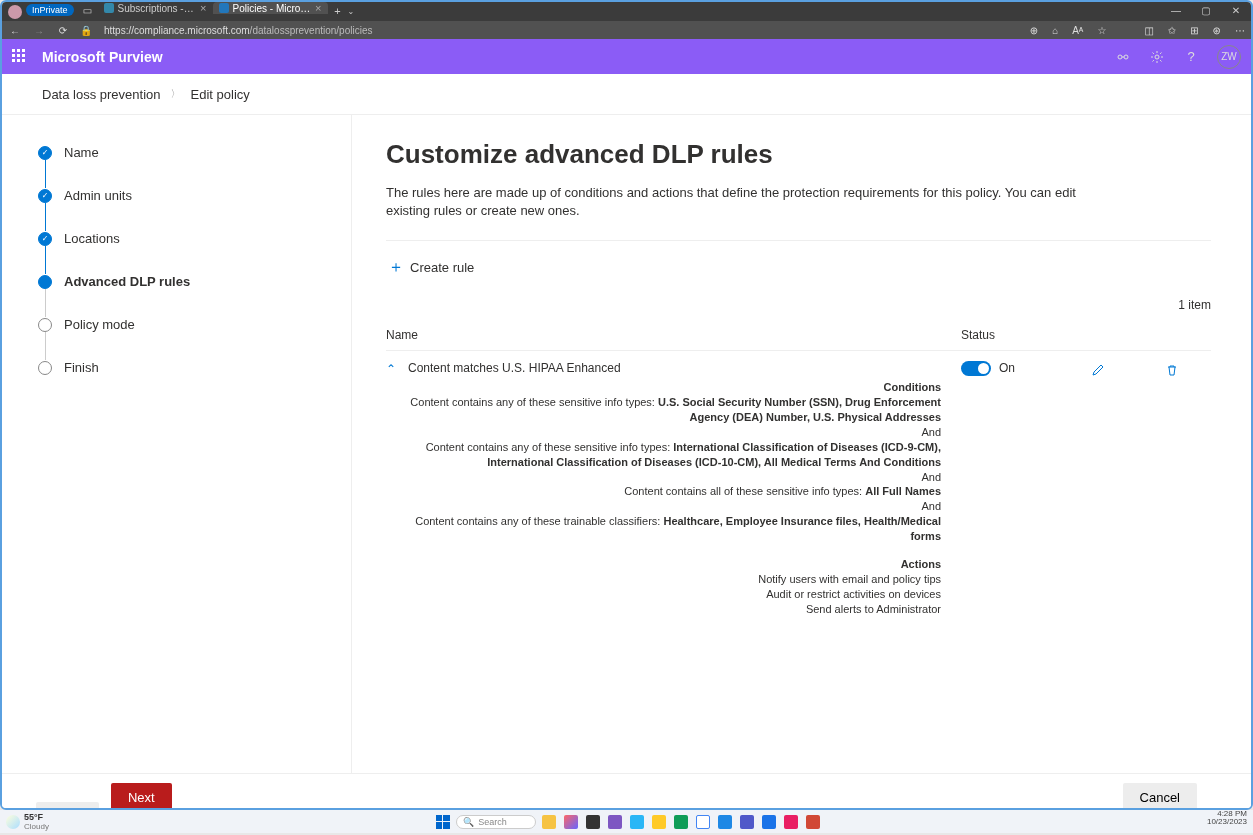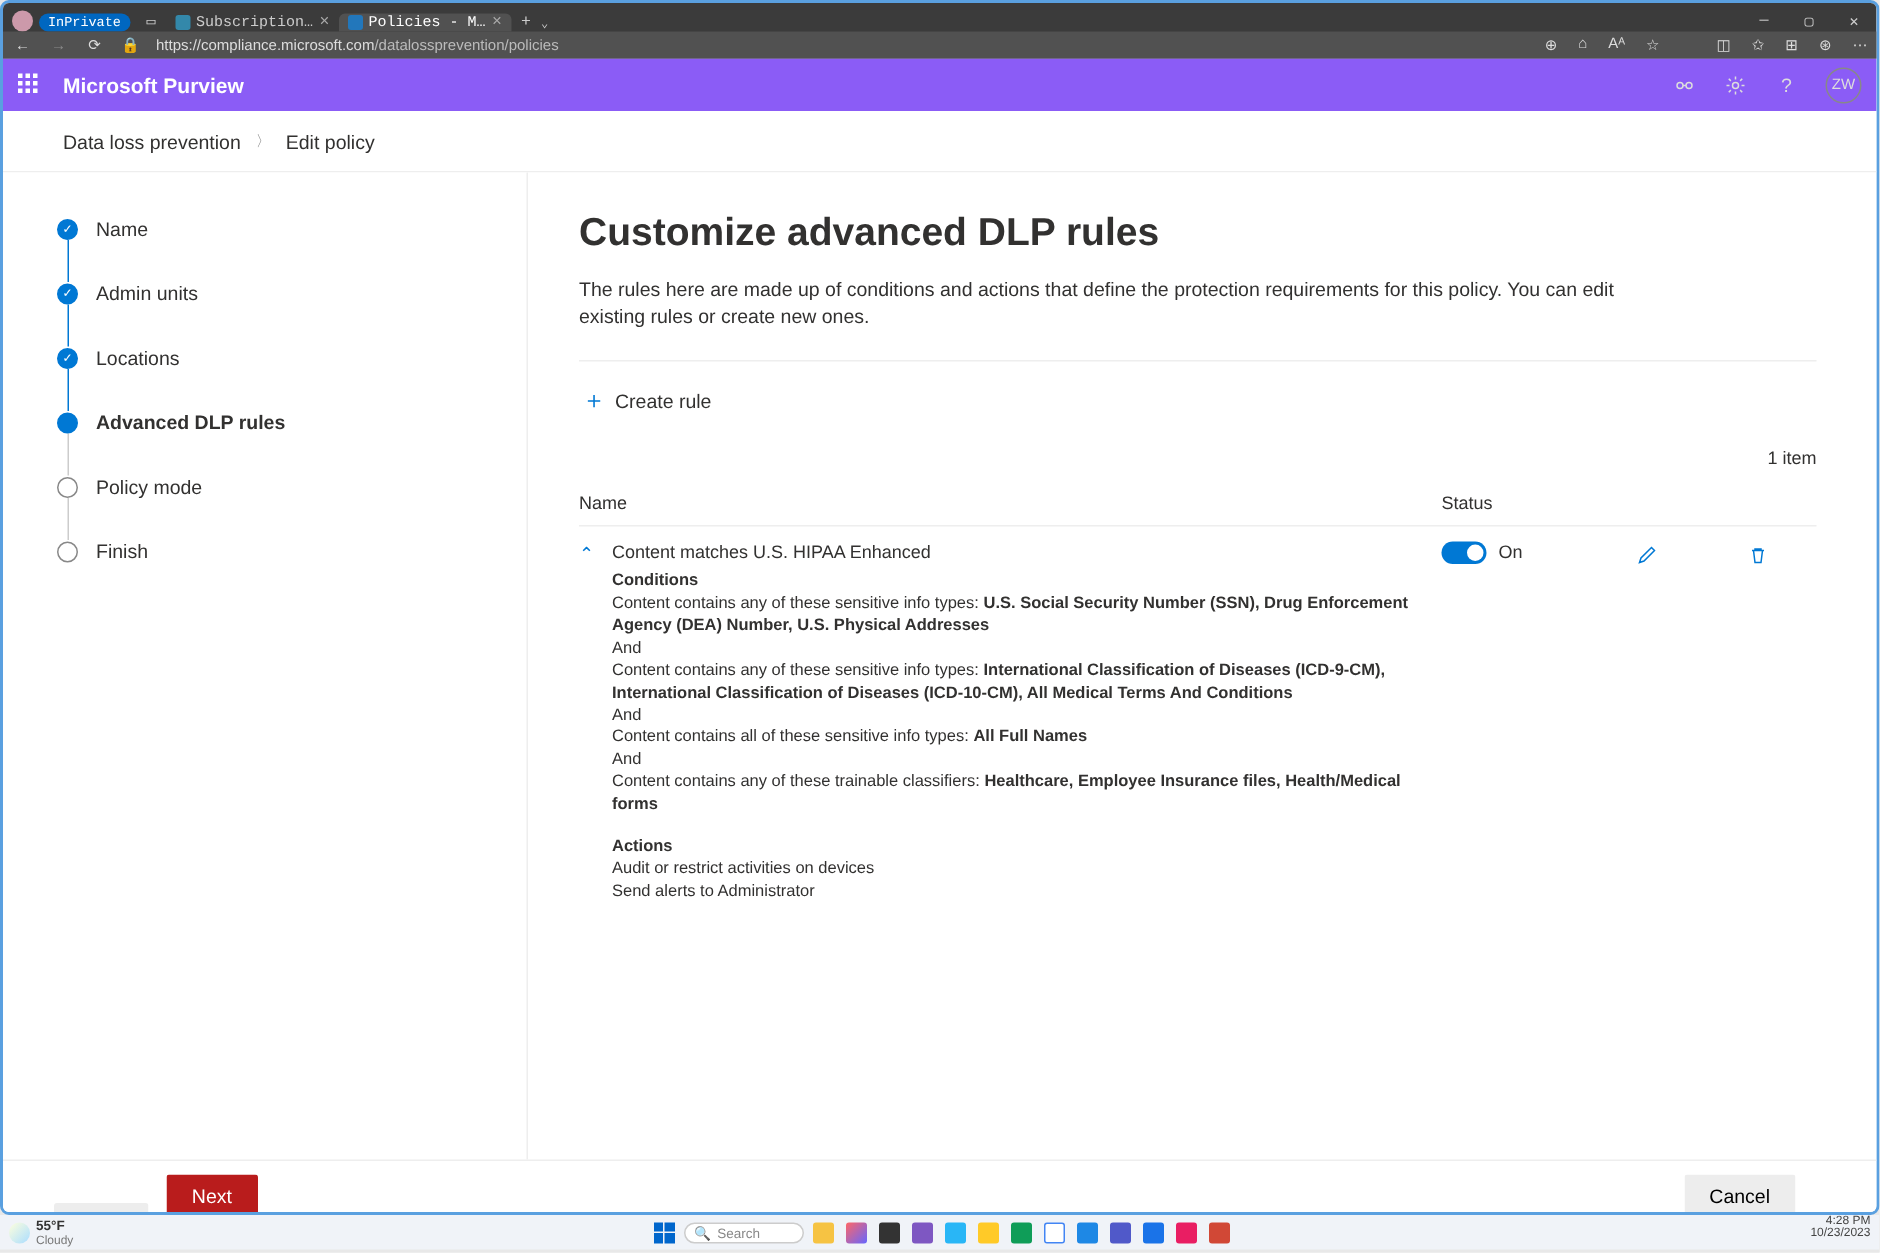--- a/index.html
+++ b/index.html
@@ -1,19 +1,19 @@
 <!DOCTYPE html>
 <html><head>
 <meta charset="utf-8">
 <style>
   * { box-sizing: border-box; margin: 0; padding: 0; }
   html, body { width: 1253px; height: 835px; font-family: "Segoe UI", Arial, sans-serif; overflow: hidden; background: #e8e8e8; }
   
   .browser-chrome { height: 37px; background: #3b3b3b; display: flex; flex-direction: column; }
-  .tab-row { height: 19px; display: flex; align-items: flex-end; font-family: Liberation Mono, monospace; }
+  .tab-row { height: 19px; display: flex; align-items: flex-start; }
   .avatar-small { width: 14px; height:14px; border-radius:50%; background:#c9a; margin:3px 2px 0 6px; }
   .inprivate { background:#0067c0; color:#fff; font-size:9px; padding:1px 6px; border-radius:8px; margin:2px 4px 0 2px; height:12px; line-height:11px; }
   .win-tabswitch { width:20px; color:#ccc; font-size:10px; text-align:center; padding-top:3px; }
   .tab { display:flex; align-items:center; font-size:10px; color:#ccc; padding:0 6px; width:115px; gap:4px; position:relative; }
   .tab .favicon { width:10px; height:10px; border-radius:2px; }
   .tab .tab-title { white-space:nowrap; overflow:hidden; text-overflow:ellipsis; flex:1; }
   .tab .close { font-size:11px; color:#aaa; }
   .tab.active { background:#515151; border-radius:4px 4px 0 0; color:#fff; }
   .tab-add { color:#ccc; width:20px; text-align:center; font-size:11px; padding-top:3px; }
   .tab-dropdown { color:#ccc; width:14px; font-size:8px; padding-top:5px; }
@@ -222,30 +222,31 @@
       <div class="item-count">1 item</div>
       <div class="table-hdr">
         <div class="col-name">Name</div>
         <div class="col-status">Status</div>
         <div class="col-actions"></div>
       </div>
       <div class="rule-row">
         <div class="rule-toggle-ic">⌃</div>
         <div class="rule-body">
           <div class="rule-title">Content matches U.S. HIPAA Enhanced</div>
-          <div style="padding-left:0px;">
+          <div style="padding-left:0px;text-align:right;">
             <div class="rule-section-title">Conditions</div>
             <div class="rule-text"><span>Content contains any of these sensitive info types: </span><b>U.S. Social Security Number (SSN), Drug Enforcement Agency (DEA) Number, U.S. Physical Addresses</b></div>
             <div class="rule-text">And</div>
             <div class="rule-text"><span>Content contains any of these sensitive info types: </span><b>International Classification of Diseases (ICD-9-CM), International Classification of Diseases (ICD-10-CM), All Medical Terms And Conditions</b></div>
             <div class="rule-text">And</div>
             <div class="rule-text"><span>Content contains all of these sensitive info types: </span><b>All Full Names</b></div>
             <div class="rule-text">And</div>
             <div class="rule-text"><span>Content contains any of these trainable classifiers: </span><b>Healthcare, Employee Insurance files, Health/Medical forms</b></div>
             <div class="rule-section-title" style="margin-top:14px">Actions</div>
+            <div class="rule-text">Notify users with email and policy tips</div>
             <div class="rule-text">Audit or restrict activities on devices</div>
             <div class="rule-text">Send alerts to Administrator</div>
           </div>
         </div>
         <div class="rule-status">
           <div class="toggle"></div>
           <span>On</span>
         </div>
         <div class="rule-actions">
           <div class="edit-ic"><svg width="14" height="14" viewBox="0 0 14 14" fill="none" stroke="#0078d4" stroke-width="1">

